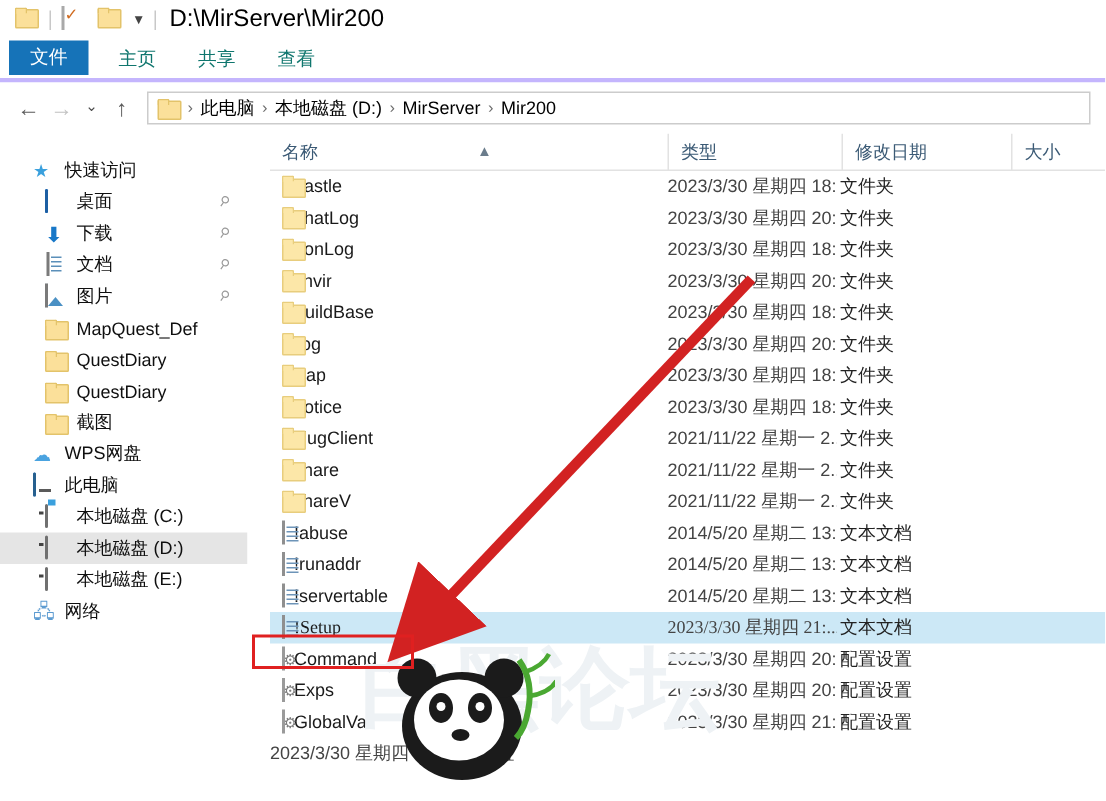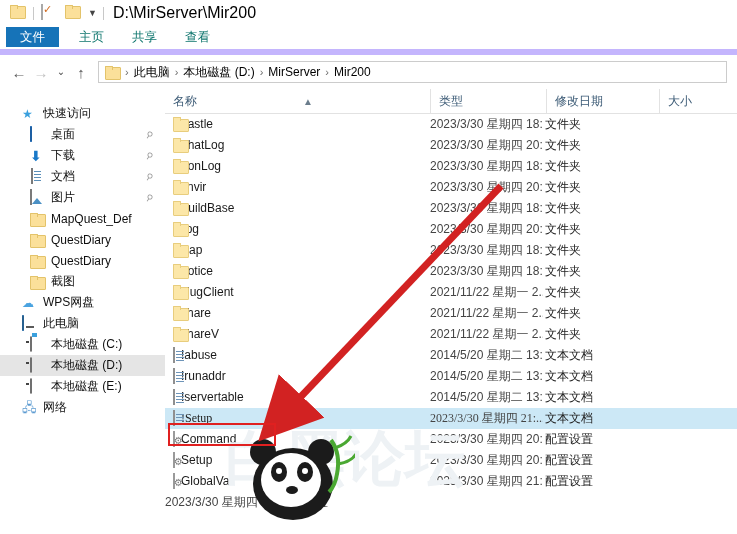--- a/index.html
+++ b/index.html
@@ -37,21 +37,21 @@
   }
   .prop-ico:after{
     content:"\2713"; position:absolute; left:1px; top:-2px; font-size:11px; color:#d06b20;
   }
   .qat-caret { font-size: 9px; color:#444; margin:0 3px; line-height:1; }
   .title-path { margin-left: 6px; font-size: 16px; color:#000; white-space:nowrap; }
 
   
   .ribbon {
     height: 29px; display: flex; align-items: stretch; background:#ffffff;
-    border-bottom: 6px solid #c4b5fd;
+    border-bottom: 3px solid #c4b5fd;
   }
   .tab {
     display:flex; align-items:center; justify-content:center;
     padding: 0 14px; font-size: 12.5px; color:#0f766e; cursor:default; white-space:nowrap;
   }
   .tab.file {
     background: #1673b8; color:#ffffff; margin: 1px 6px 2px 6px; padding: 0 14px;
   }
 
   
@@ -110,21 +110,21 @@
   .ic-pc { width:14px;height:10px;background:#3a86cf;border:1px solid #27608f;margin-top:2px;border-radius:1px;position:relative;}
   .ic-pc:after{content:"";position:absolute;left:3px;top:10px;width:8px;height:2px;background:#5a5a5a;}
   .ic-drive {
     width:14px;height:9px;background:linear-gradient(#eaeaea,#b8b8b8);border:1px solid #707070;margin-top:3px;border-radius:1px;position:relative;
   }
   .ic-drive:after{content:"";position:absolute;right:2px;top:4px;width:3px;height:2px;background:#444;}
   .ic-drive.c:before{content:"";position:absolute;left:1px;top:-4px;width:5px;height:4px;background:#3aa0dd;}
   .ic-net { color:#5c9bd1; font-size:13px; line-height:16px; }
 
   
-  .pane { flex:1; position:relative; background:#ffffff; overflow:hidden; }
+  .pane { flex:1; position:relative; background:#ffffff; overflow:hidden;margin-left:15px; }
 
   .colheader {
     height: 25px; display:flex; align-items:center;
     border-bottom:1px solid #e2e2e2; font-size:12px; color:#3b5a75;
     position:relative; background:#fff;
   }
   .colheader .col { padding-left:8px; position:relative; height:25px; line-height:25px; }
   .colheader .col + .col { border-left:1px solid #e2e2e2; }
   .sort-caret {
     position:absolute; left:138px; top:0px; font-size:10px; color:#6b7d8c;
@@ -445,21 +445,21 @@
               <span><span class="ico-ini"></span></span>
               <span class="row-name-txt">Command</span>
             </div>
             <div class="cell date">2023/3/30 星期四 20:...</div>
             <div class="cell type">配置设置</div>
             <div class="cell size"></div>
           </div>
           <div class="row">
             <div class="cell name">
               <span><span class="ico-ini"></span></span>
-              <span class="row-name-txt">Setup</span>
+              <span class="row-name-txt">Exps</span>
             </div>
             <div class="cell date">2023/3/30 星期四 20:...</div>
             <div class="cell type">配置设置</div>
             <div class="cell size"></div>
           </div>
           <div class="row">
             <div class="cell name">
               <span><span class="ico-ini"></span></span>
               <span class="row-name-txt">GlobalVal</span>
             </div>

